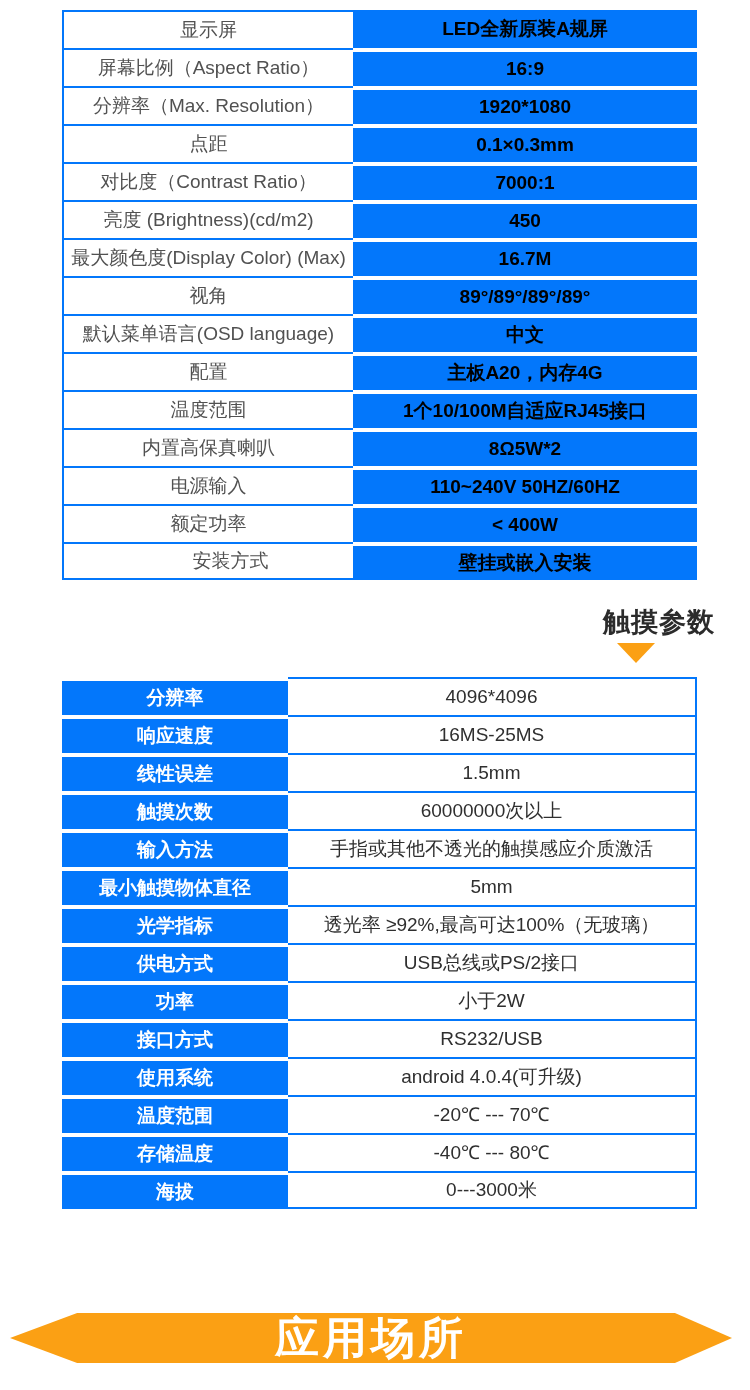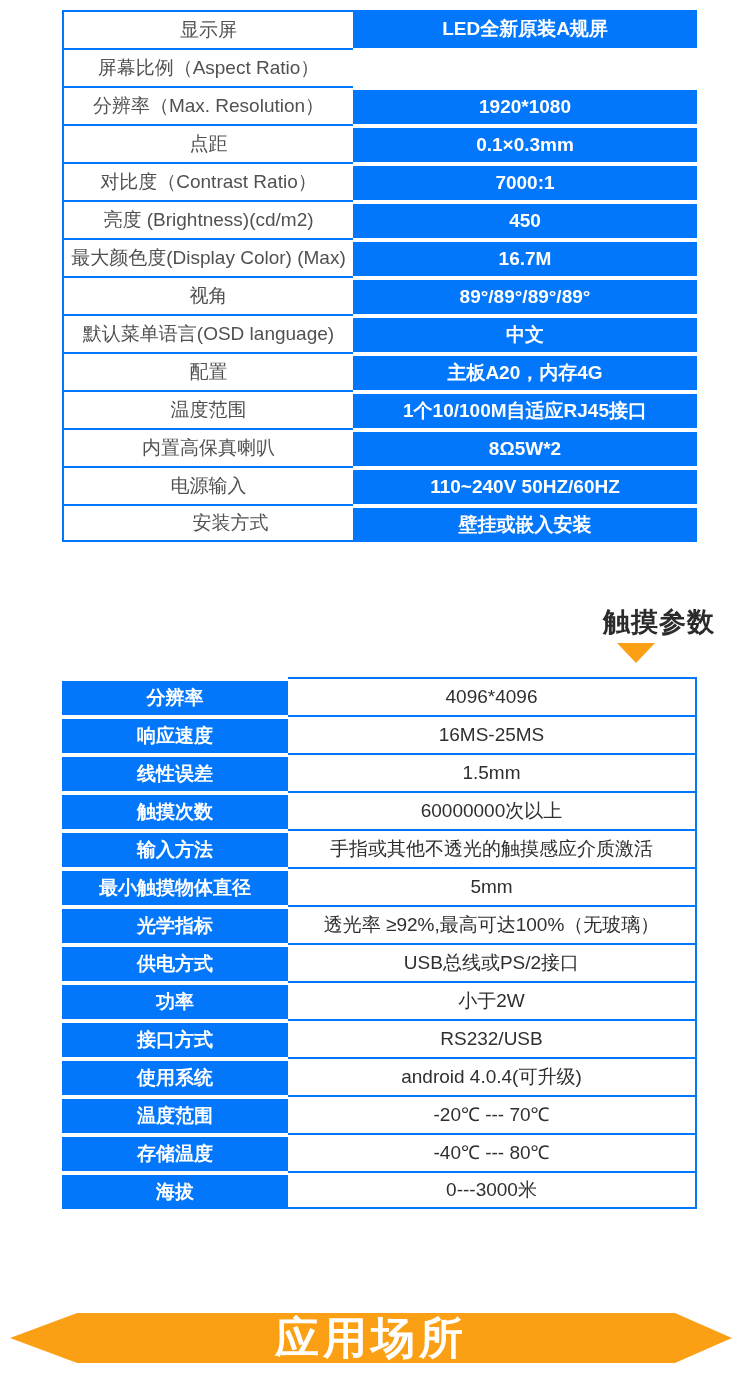--- a/index.html
+++ b/index.html
@@ -22,21 +22,21 @@
   }
   .spec-label {
     width: 291px; background: #ffffff;
     border-left: 2px solid var(--blue);
     border-top: 2px solid var(--blue);
     color: #515151; font-size: 19px;
   }
   .spec-table .row:last-child .spec-label { border-bottom: 2px solid var(--blue); padding-left: 44px; }
   .spec-value {
     flex: 1; background: var(--blue);
-    color: #ffffff; font-size: 19px; font-weight: 600;
+    color: #000000; font-size: 19px; font-weight: 600;
     border-top: 4px solid #ffffff;
   }
   .spec-table .row:first-child .spec-value { border-top: none; }
 
   
   .touch-heading {
     position: absolute; top: 604px; right: 35px;
     font-size: 27px; font-weight: 700; color: #2b2b2b;
     letter-spacing: 1px;
   }
@@ -82,20 +82,21 @@
 </head>
 <body>
 
 <div class="spec-table" id="display-table">
     <div class="row">
       <div class="cell spec-label">显示屏</div>
       <div class="cell spec-value">LED全新原装A规屏</div>
     </div>
     <div class="row">
       <div class="cell spec-label">屏幕比例（Aspect Ratio）</div>
+      <div class="cell spec-value">16:9</div>
     </div>
     <div class="row">
       <div class="cell spec-label">分辨率（Max. Resolution）</div>
       <div class="cell spec-value">1920*1080</div>
     </div>
     <div class="row">
       <div class="cell spec-label">点距</div>
       <div class="cell spec-value">0.1×0.3mm</div>
     </div>
     <div class="row">
@@ -126,20 +127,24 @@
       <div class="cell spec-label">温度范围</div>
       <div class="cell spec-value">1个10/100M自适应RJ45接口</div>
     </div>
     <div class="row">
       <div class="cell spec-label">内置高保真喇叭</div>
       <div class="cell spec-value">8Ω5W*2</div>
     </div>
     <div class="row">
       <div class="cell spec-label">电源输入</div>
       <div class="cell spec-value">110~240V 50HZ/60HZ</div>
+    </div>
+    <div class="row">
+      <div class="cell spec-label">额定功率</div>
+      <div class="cell spec-value">&lt; 400W</div>
     </div>
     <div class="row">
       <div class="cell spec-label">安装方式</div>
       <div class="cell spec-value">壁挂或嵌入安装</div>
     </div>
   </div>
 
 <div class="touch-heading">触摸参数</div>
 
 <div class="tri-down"></div>

